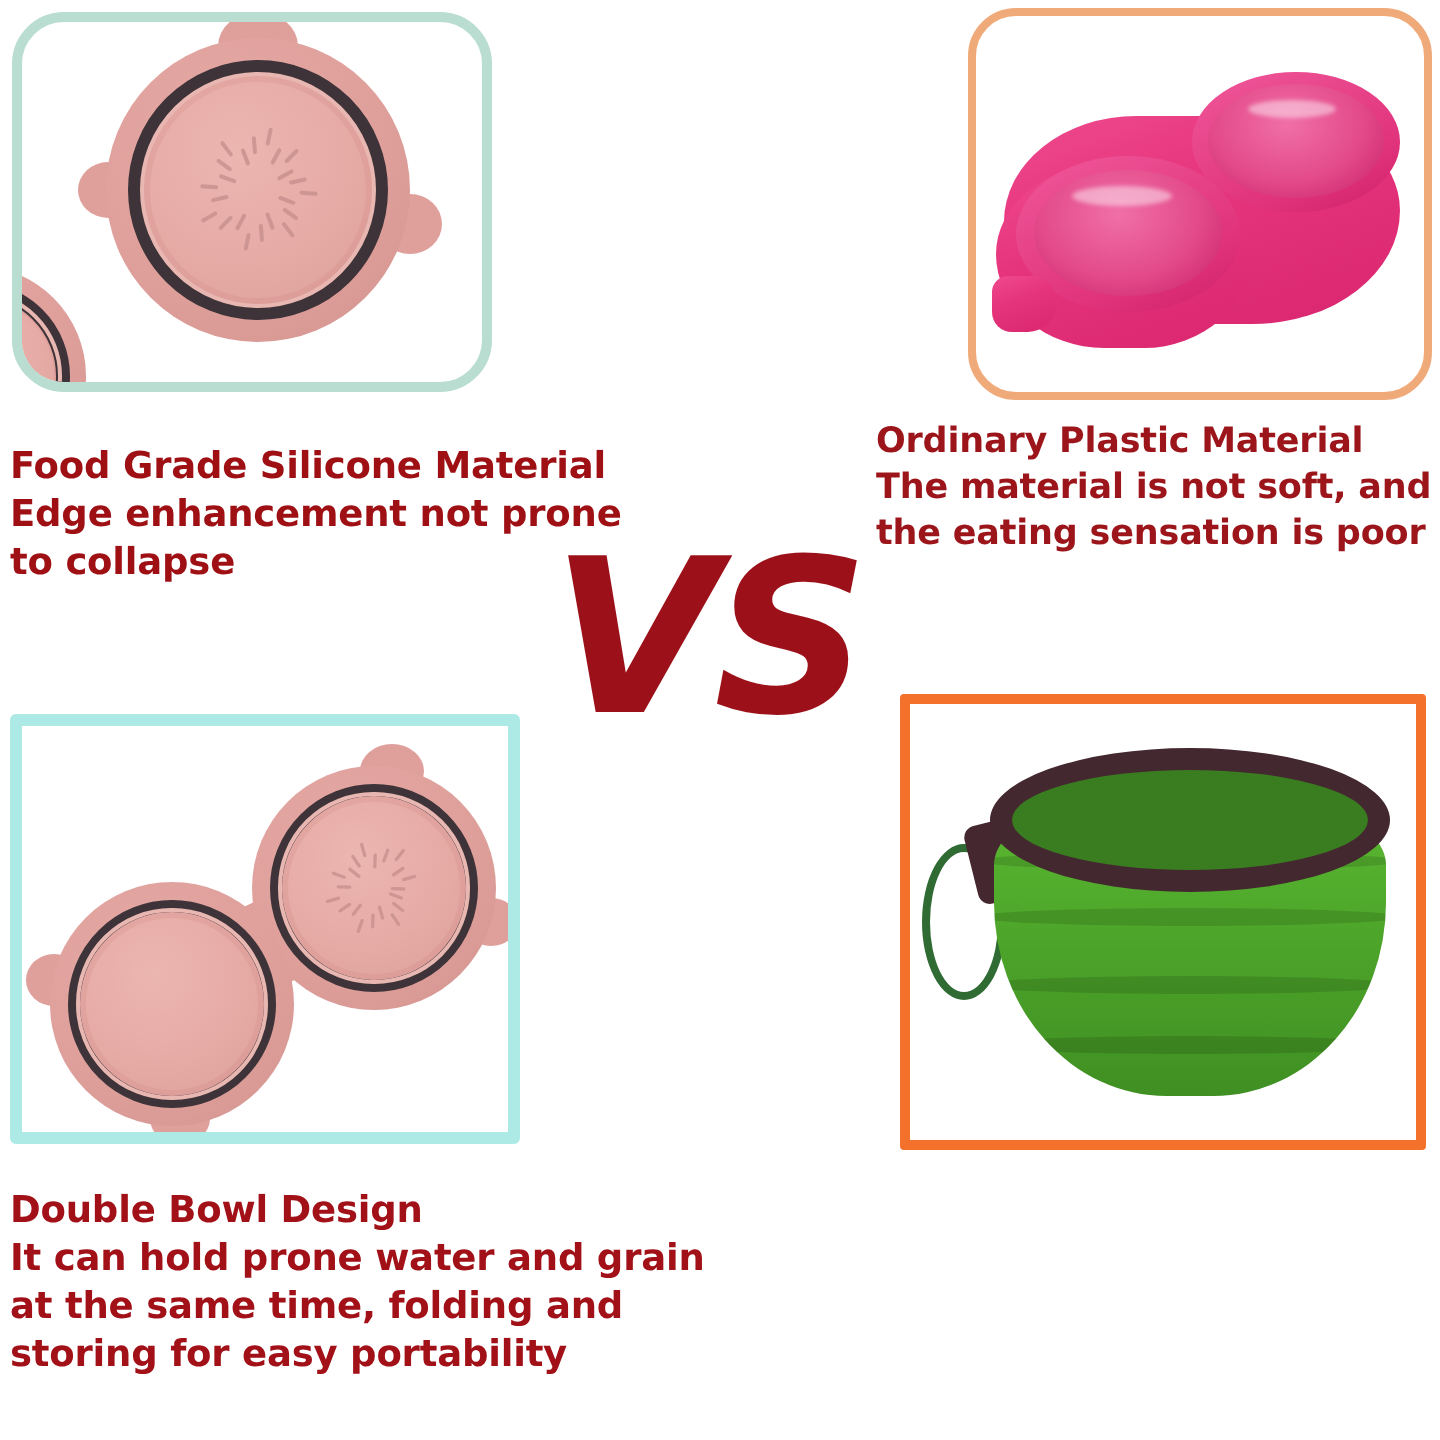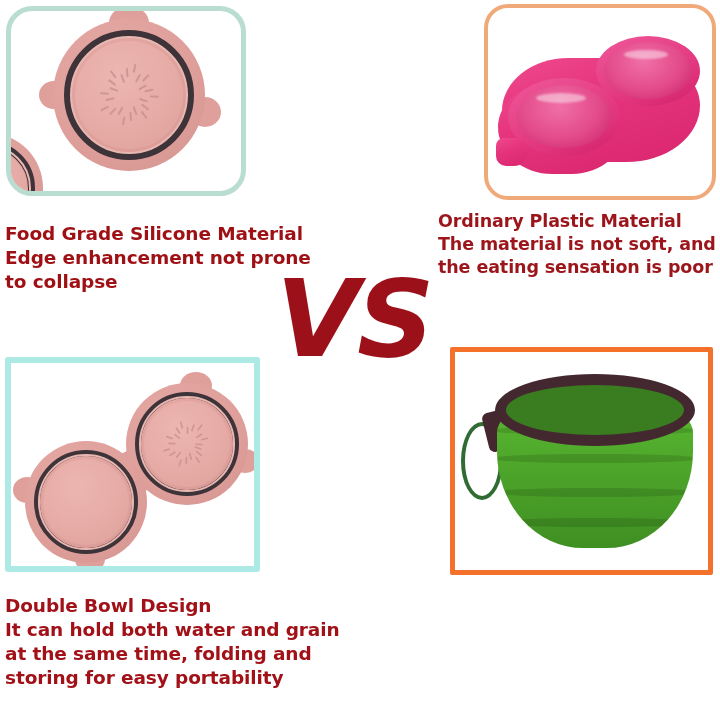--- a/index.html
+++ b/index.html
@@ -351,20 +351,20 @@
 
   <div class="caption" id="cap-tl">Food Grade Silicone Material
 Edge enhancement not prone
 to collapse</div>
 
   <div class="caption" id="cap-tr">Ordinary Plastic Material
 The material is not soft, and
 the eating sensation is poor</div>
 
   <div class="caption" id="cap-bl">Double Bowl Design
-It can hold both water and grain
+It can hold prone water and grain
 at the same time, folding and
 storing for easy portability</div>
 
 
   <div id="vs-mark">VS</div>
 
 </div>
 
 </body></html>

